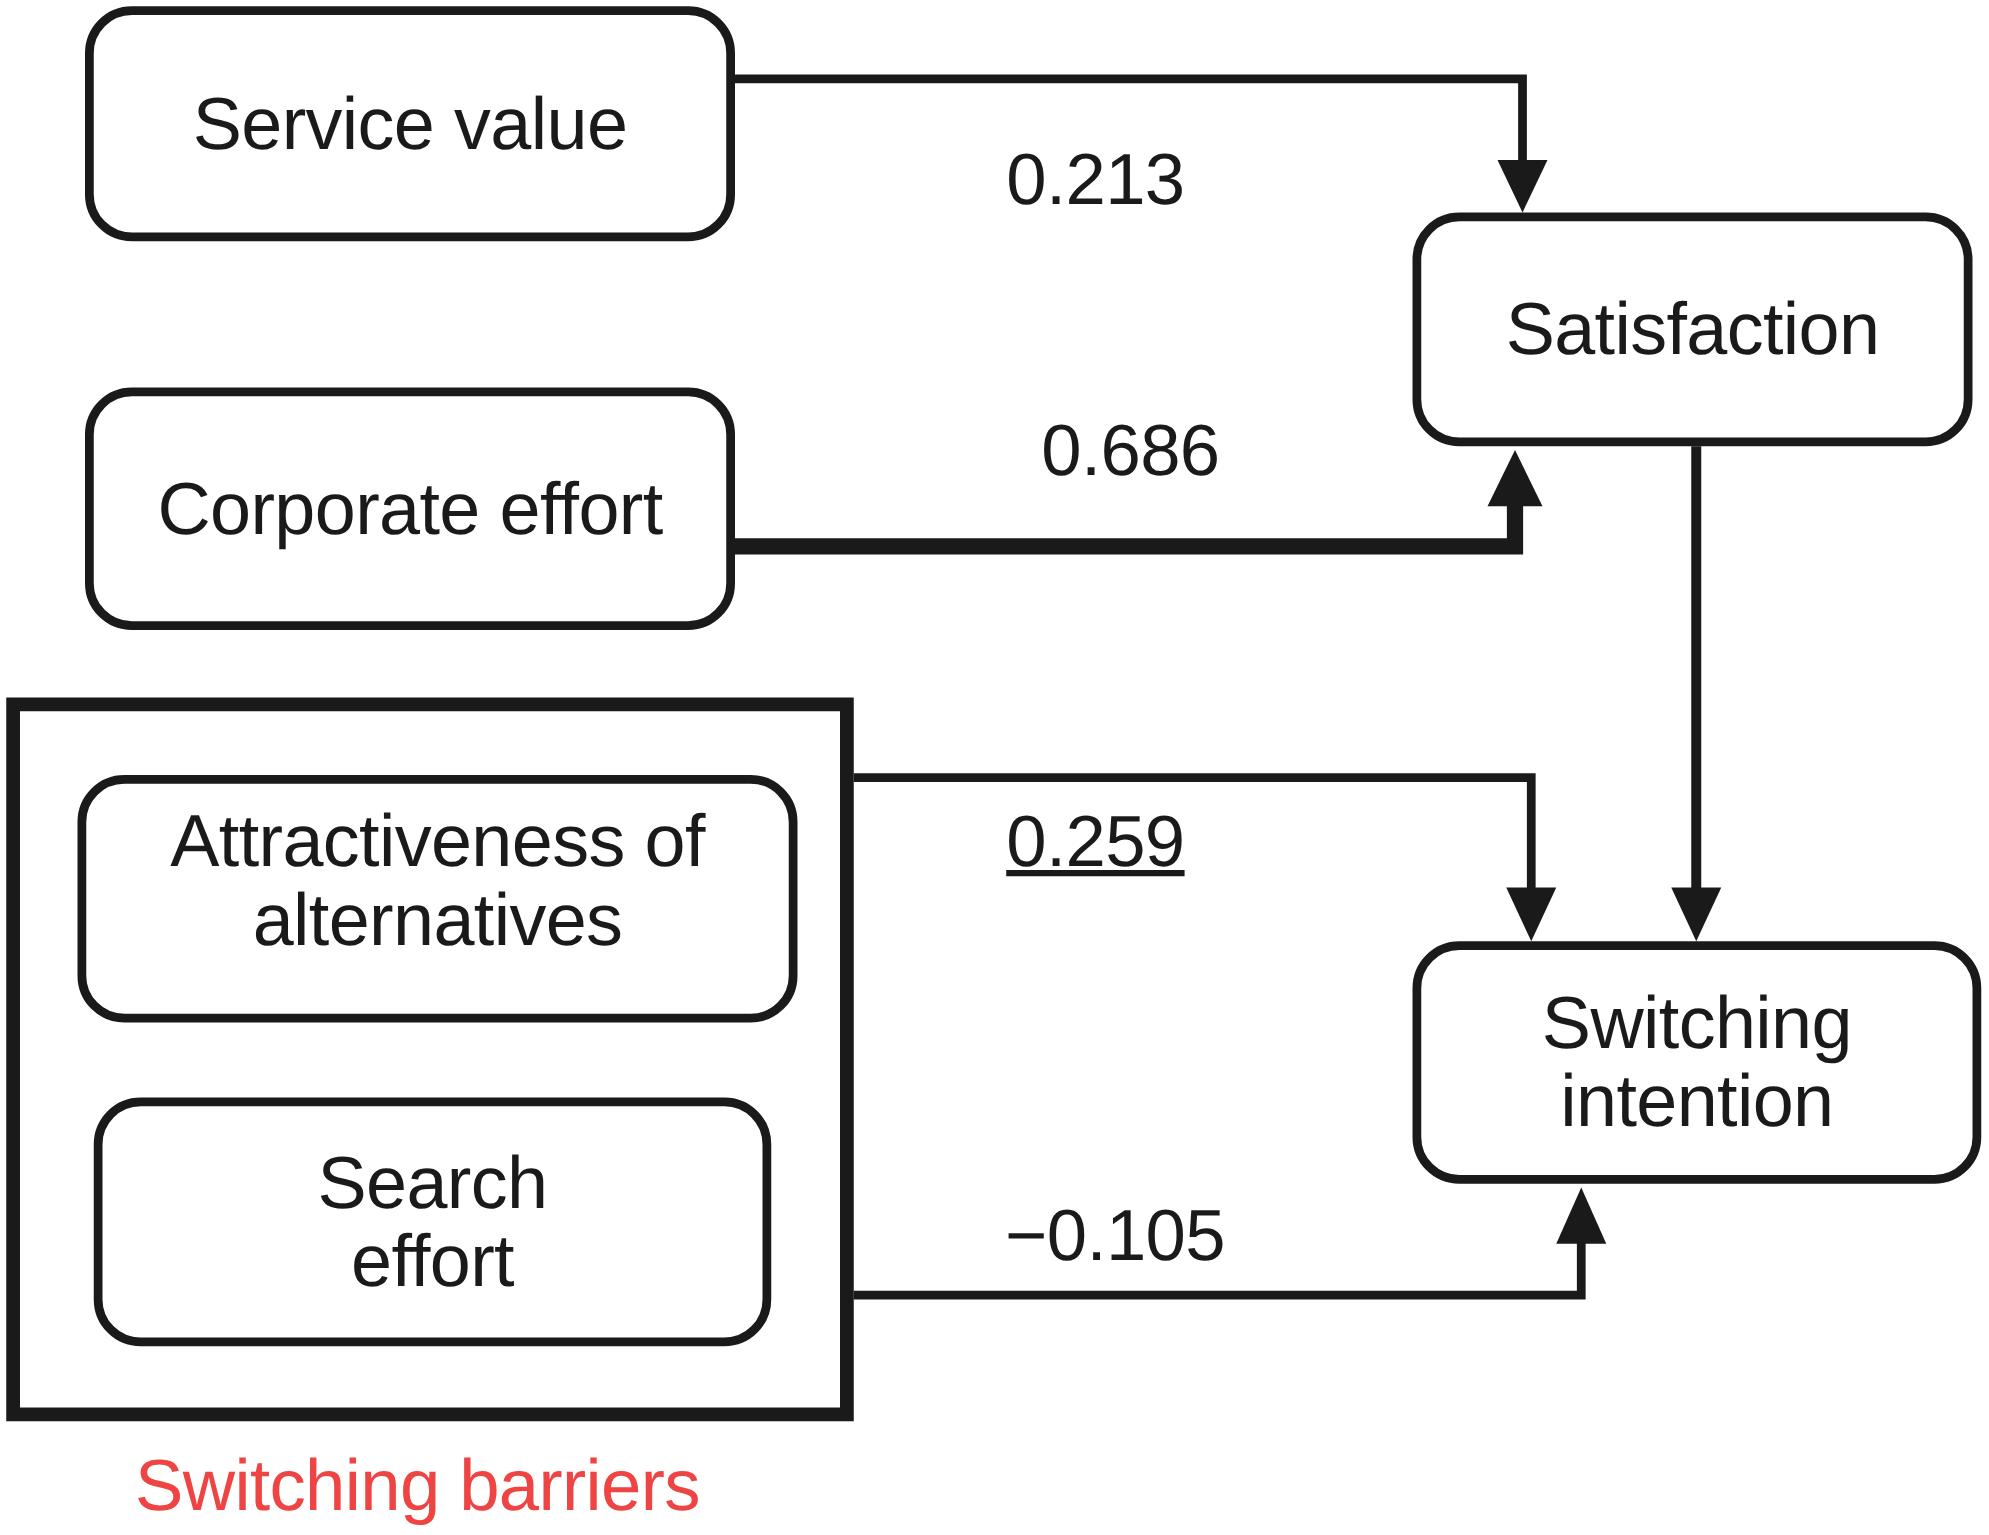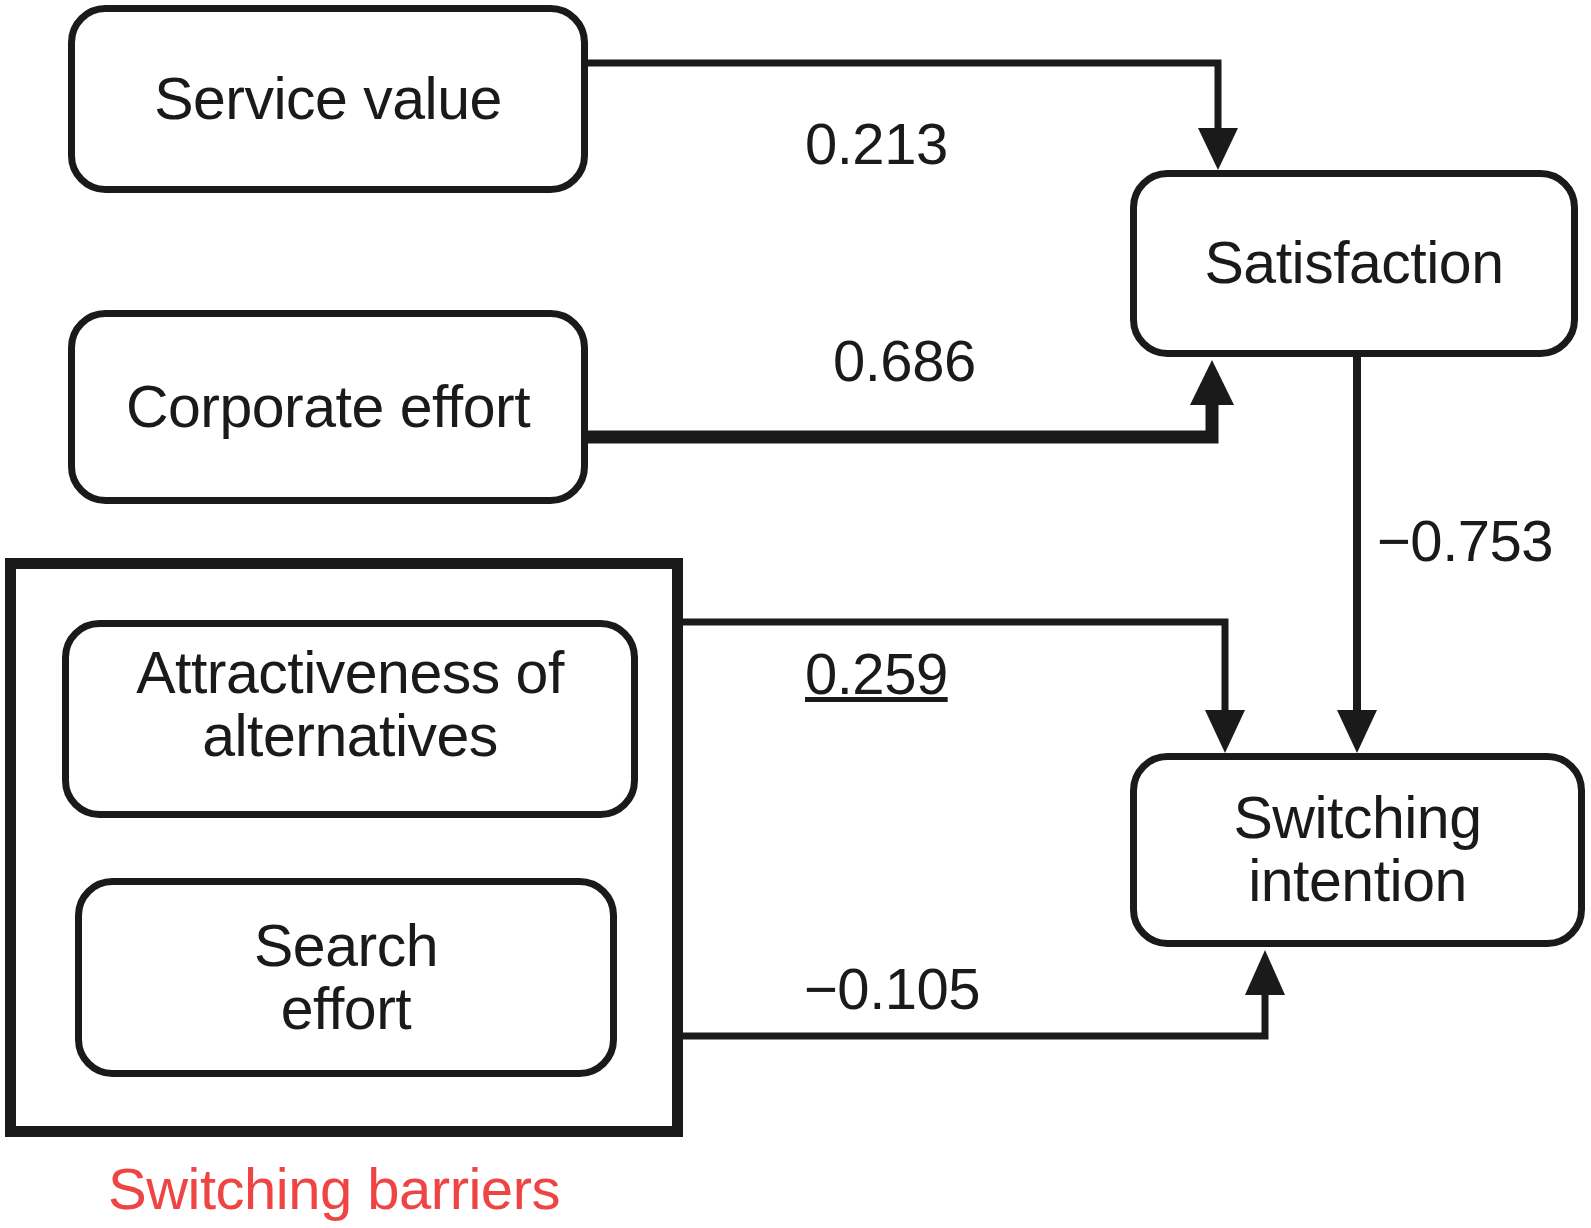--- a/index.html
+++ b/index.html
@@ -106,21 +106,20 @@
 
   <div class="node-label" style="left:1130px; top:170px; width:448px; height:187px;">Satisfaction</div>
 
   <div class="node-label" style="left:1130px; top:753px; width:455px; height:194px;">Switching
 intention</div>
 
   <div class="edge-label" style="left:805px; top:88px;margin-top:22px;">0.213</div>
 
   <div class="edge-label" style="left:805px; top:327px;margin-left:28px;">0.686</div>
 
-  <div class="edge-label" style="left:1377px; top:507px;">−0.753</div>
 
   <div class="edge-label" style="left:805px; top:640px;text-decoration:underline;">0.259</div>
 
   <div class="edge-label" style="left:804px; top:955px;">−0.105</div>
 
   <div class="group-caption" style="left:108px; top:1155px;">Switching barriers</div>
 
 </div>
 
 </body></html>

